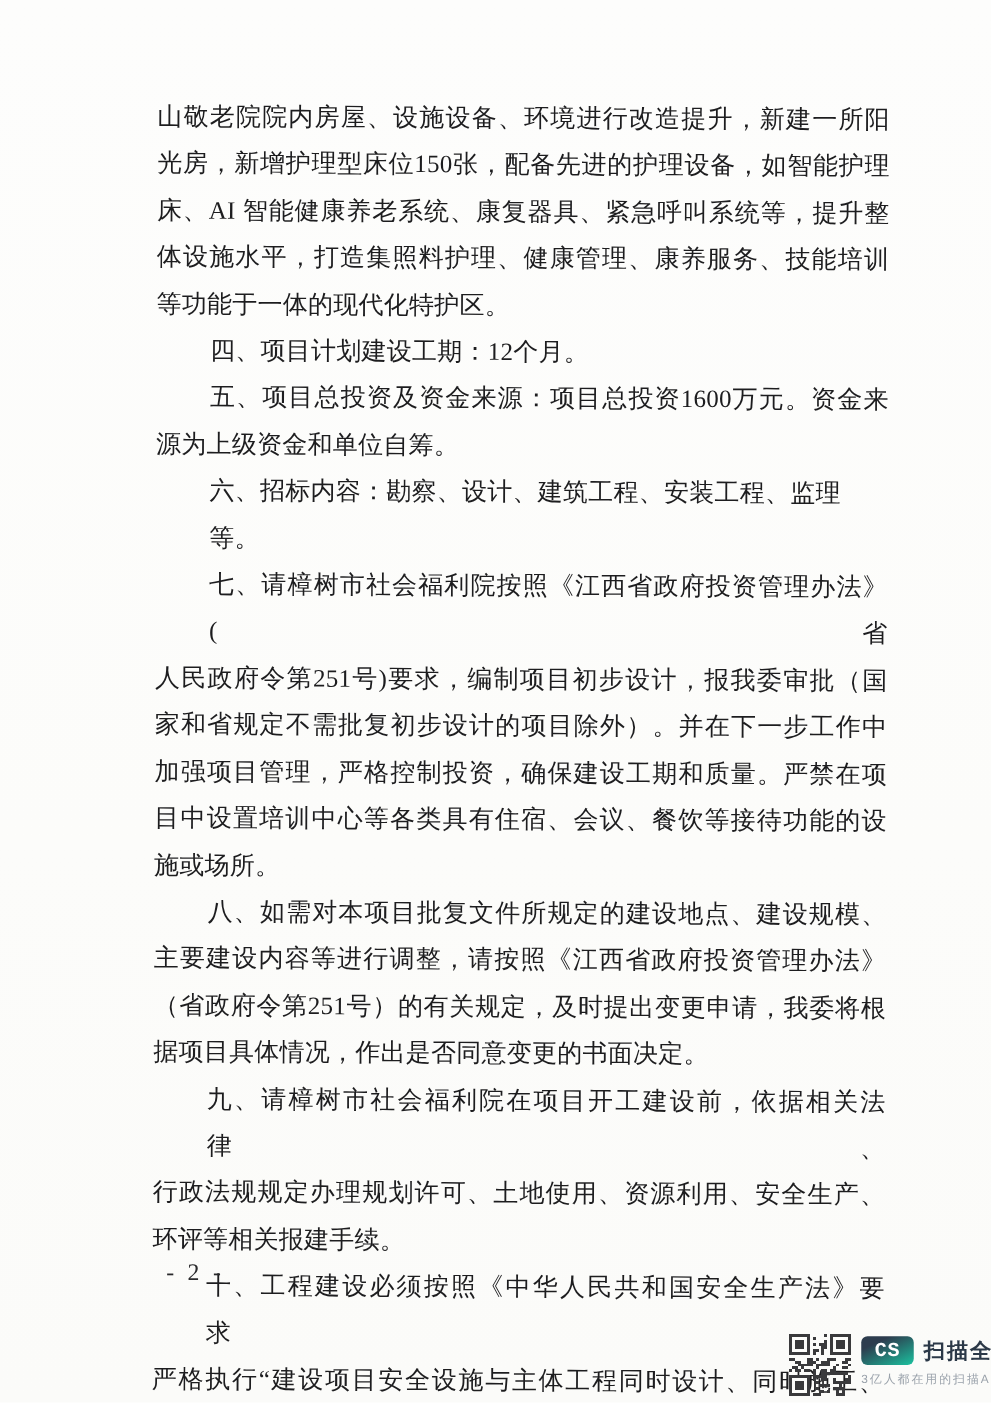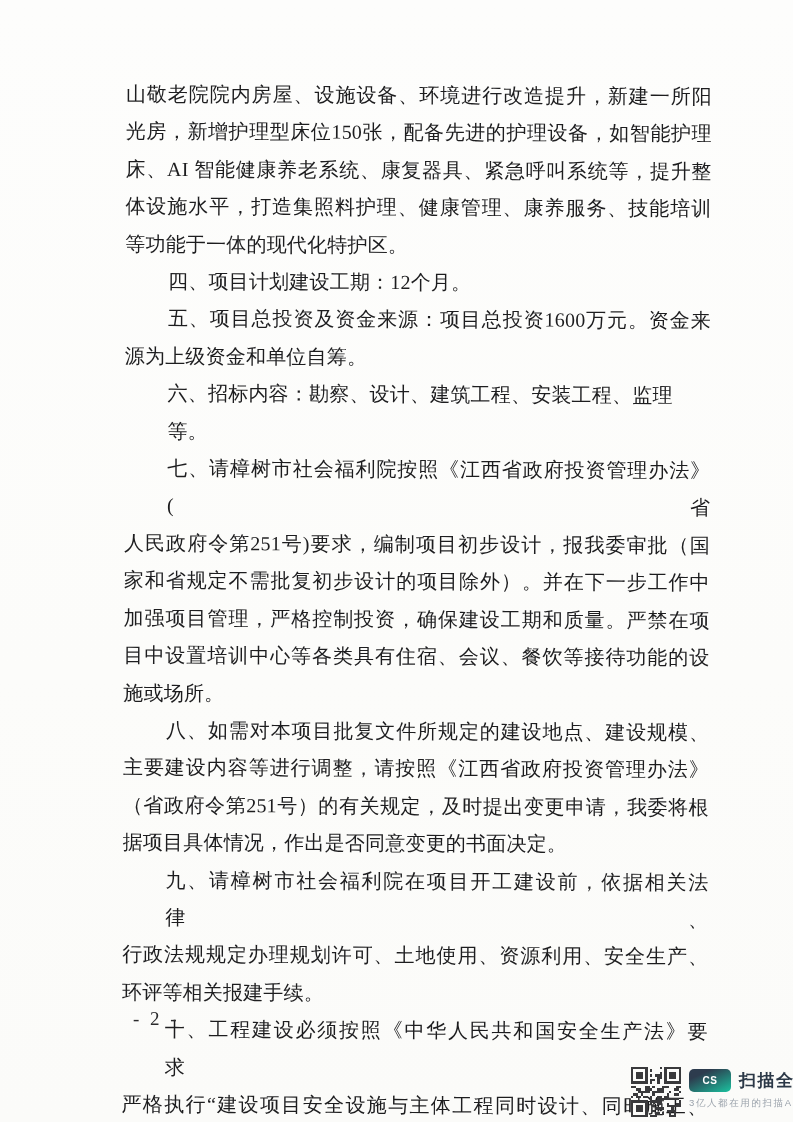--- a/index.html
+++ b/index.html
@@ -65,26 +65,27 @@
   .brand-row {
     display: flex;
     align-items: center;
   }
   .cs-logo {
     width: 42px;
     height: 23px;
     border-radius: 5px;
     background: linear-gradient(155deg, #2d3c4e 25%, #1cb99a 95%);
     color: #ffffff;
-    font-size: 10px;
+    font-size: 16px;
     font-weight: bold;
     display: flex;
     align-items: center;
     justify-content: center;
     letter-spacing: 0.5px;
+    font-family: Liberation Mono, monospace;
   }
   .brand-title {
     margin-left: 8px;
     font-size: 17px;
     font-weight: bold;
     color: #2b3847;
     letter-spacing: 1.5px;
     white-space: nowrap;
   }
   .brand-tag {

